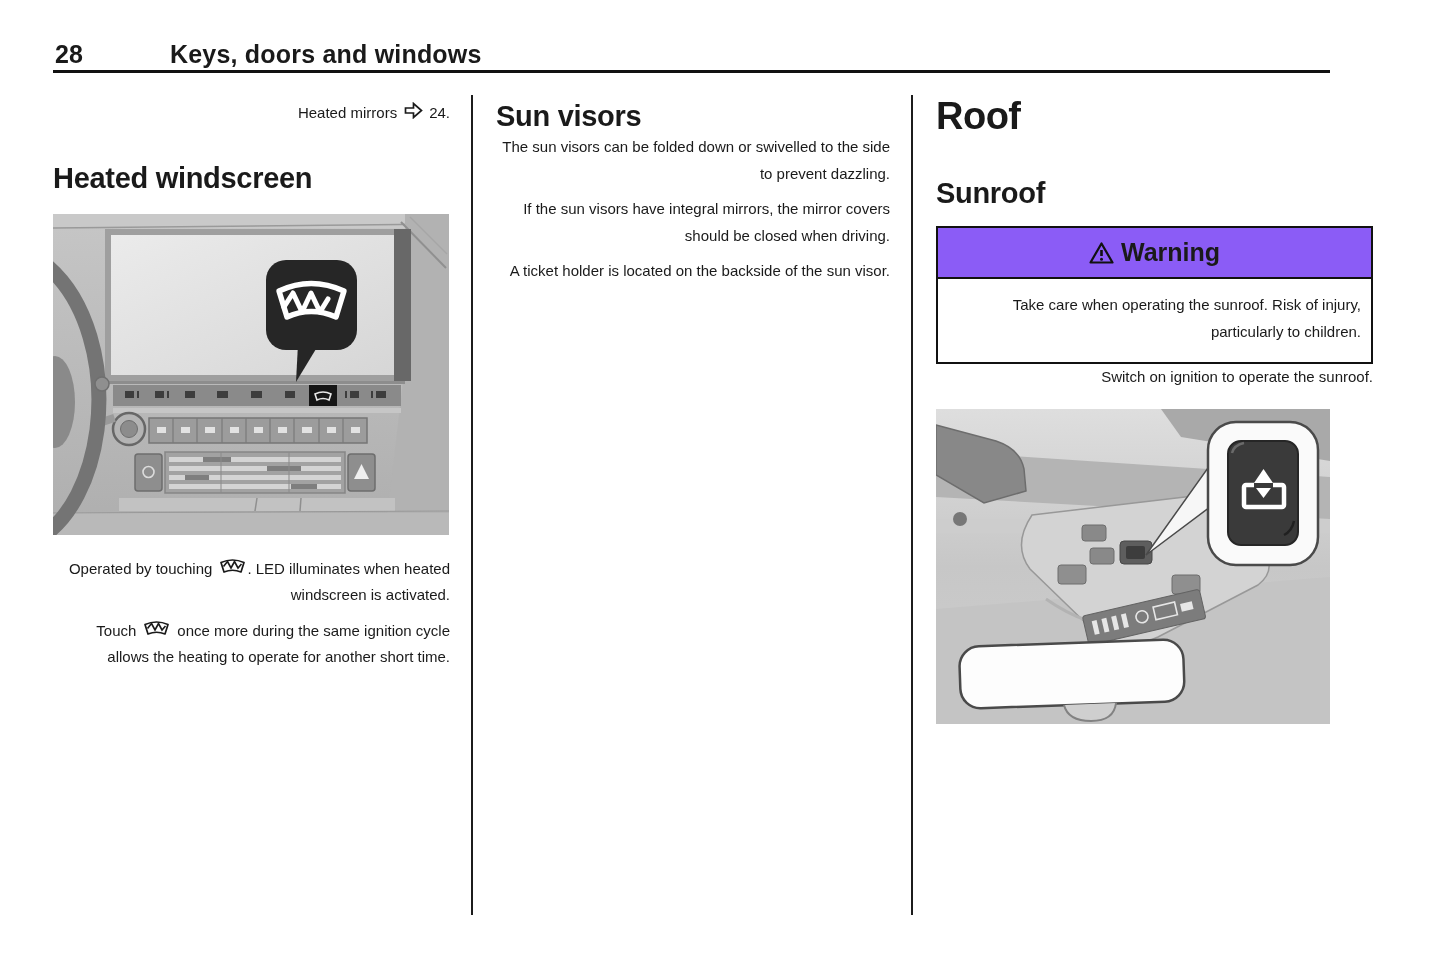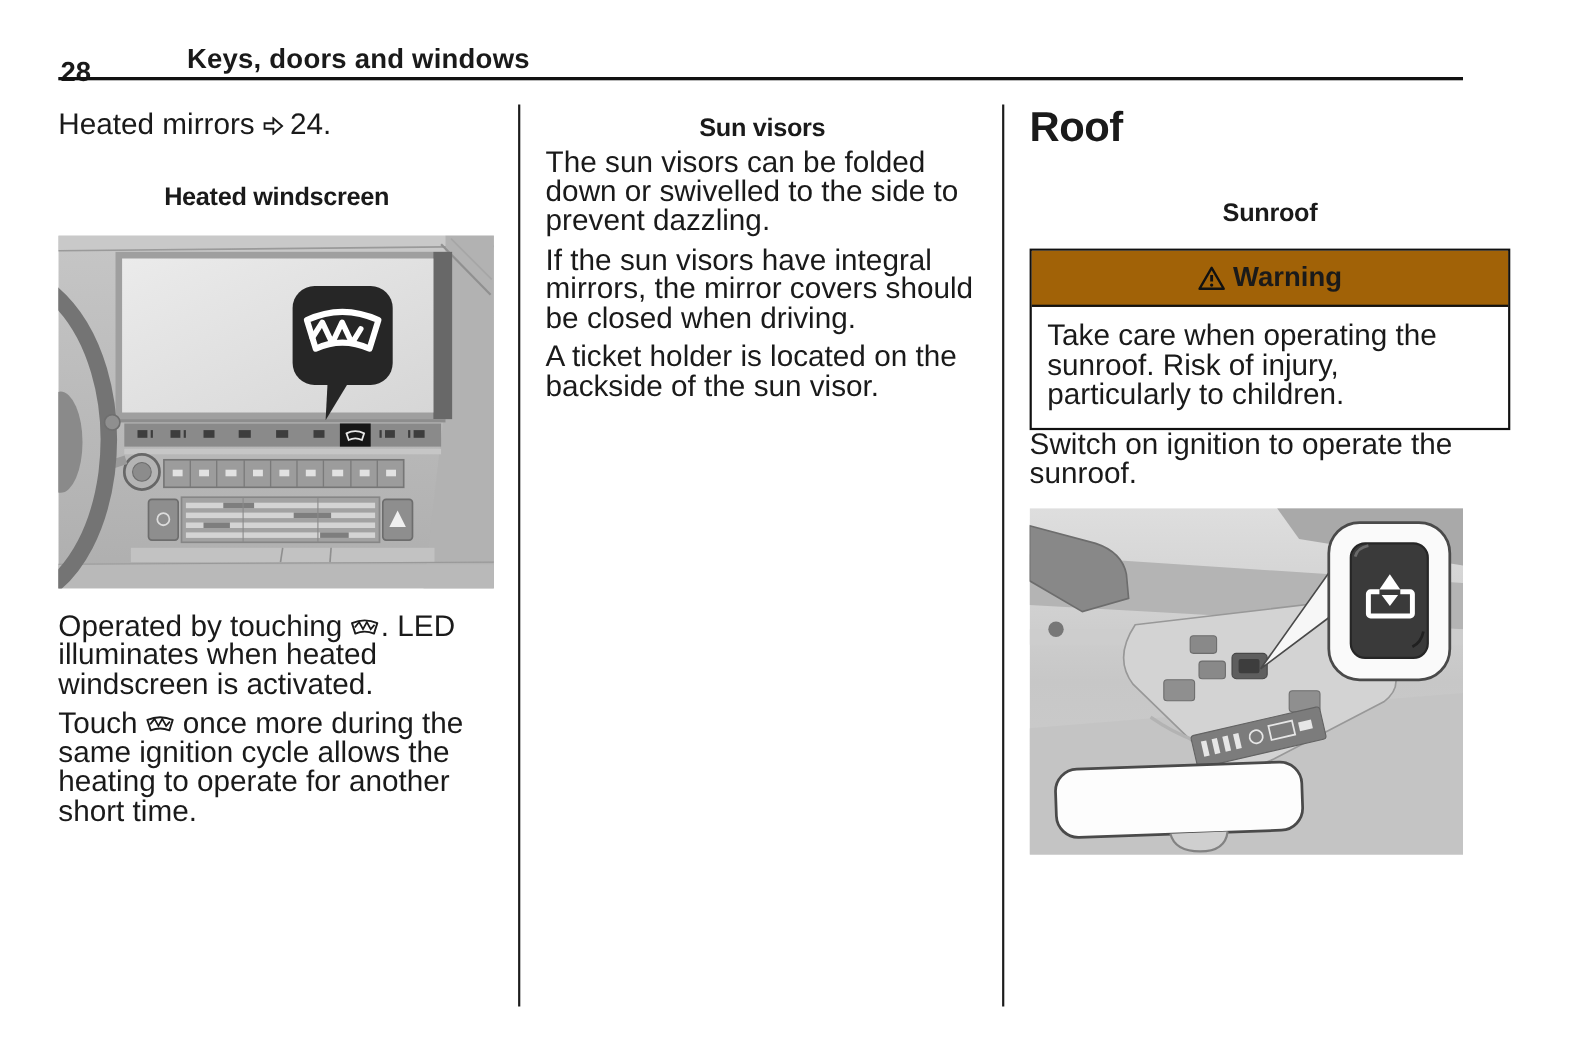--- a/index.html
+++ b/index.html
@@ -2,53 +2,53 @@
 <html><head>
 <meta charset="utf-8">
 <style>
   html,body{margin:0;padding:0;}
   body{
     width:1445px;height:965px;position:relative;background:#ffffff;
     font-family:"Liberation Sans","DejaVu Sans",sans-serif;color:#1a1a1a;
     overflow:hidden;-webkit-font-smoothing:antialiased;
   }
   
-  .hdr-num{position:absolute;left:55px;top:52px;font-size:25px;font-weight:bold;}
+  .hdr-num{position:absolute;left:55px;top:40px;font-size:25px;font-weight:bold;}
   .hdr-title{position:absolute;left:170px;top:40px;font-size:25px;font-weight:bold;letter-spacing:.2px;}
   .hdr-rule{position:absolute;left:53px;top:70px;width:1277px;height:3px;background:#111;}
   
   .col{position:absolute;top:100px;}
   .col1{left:53px;width:397px;}
   .col2{left:496px;width:394px;}
   .col3{left:936px;top:95px;width:437px;}
   .vdiv{position:absolute;top:95px;width:2px;height:820px;background:#1c1c1c;}
   .vdiv1{left:471px;}
   .vdiv2{left:911px;}
   
-  p{margin:0;font-size:27px;line-height:26.5px;}
+  p{margin:0;font-size:15px;line-height:26.5px;text-align:right;}
   .gap{margin-top:9px;}
   h1{margin:0;font-size:38px;line-height:42px;font-weight:bold;letter-spacing:-.5px;}
-  h2{margin:0;font-size:23px;line-height:33px;font-weight:bold;letter-spacing:-.3px;text-align:center;}
+  h2{margin:0;font-size:29px;line-height:33px;font-weight:bold;letter-spacing:-.3px;}
   .col1 h2{margin-top:35px;}
   .col1 figure{margin:19px 0 0 0;width:396px;height:321px;}
   .col1 .p-first{margin-top:21px;}
   .col2 .p-first{margin-top:1px;}
   .col3 h2{margin-top:40px;}
   figure{margin:0;}
   svg{display:block;}
   .inline-ico{display:inline-block;vertical-align:-2px;}
   .ico-lead{margin-left:6px;}
   .ico-both{margin:0 6px;}
   .xref-arrow{display:inline-block;vertical-align:-1px;margin:0 6px 0 7px;}
   
   .warnbox{margin-top:16px;border:2.5px solid #111;background:#fff;}
-  .warnhead{height:49px;background:#a16207;border-bottom:2.5px solid #111;
+  .warnhead{height:49px;background:#8b5cf6;border-bottom:2.5px solid #111;
     display:flex;align-items:center;justify-content:center;gap:7px;
     font-size:25px;font-weight:bold;}
-  .warnbody{padding:13px 28px 17px 14px;}
+  .warnbody{padding:13px 10px 17px 14px;}
   .switch-note{}
   .col3 figure{margin-top:18px;width:394px;height:315px;}
 </style>
 </head>
 <body>
 
 <span class="hdr-num">28</span>
 <span class="hdr-title">Keys, doors and windows</span>
 <div class="hdr-rule"></div>
 

